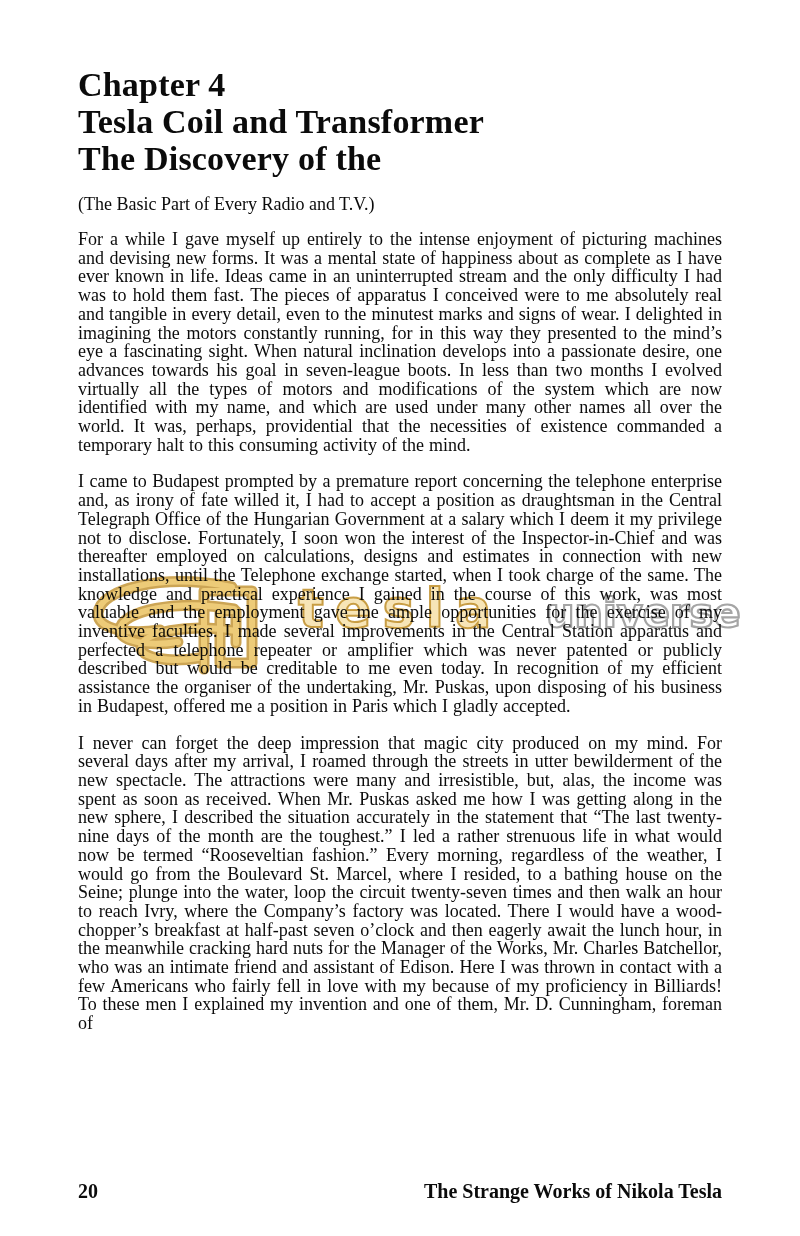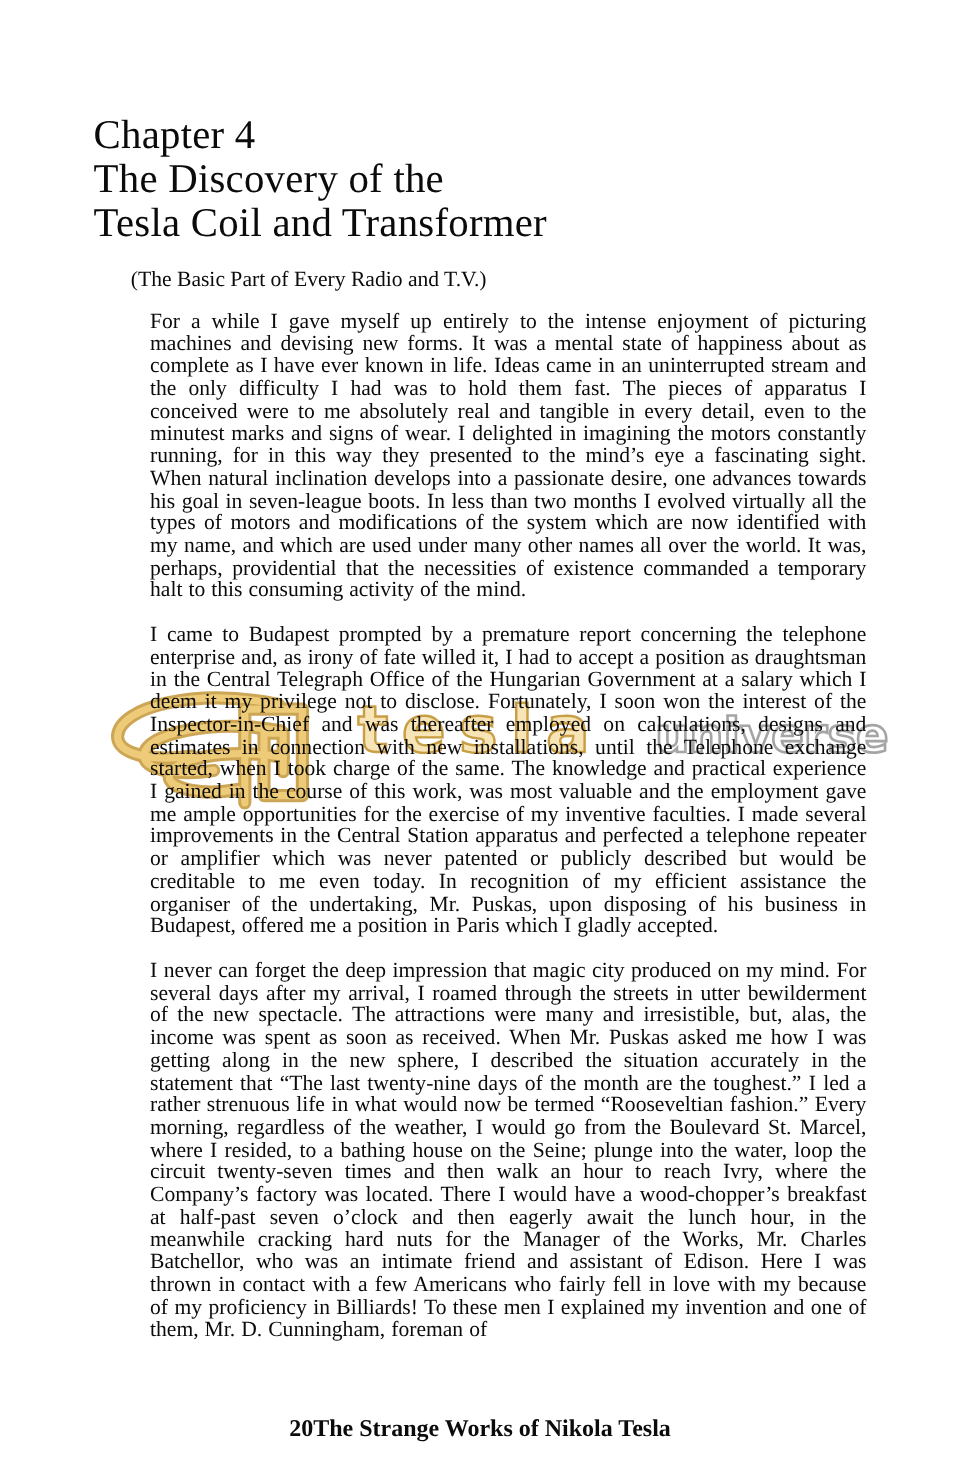--- a/index.html
+++ b/index.html
@@ -12,48 +12,47 @@
     font-family: "Liberation Serif", serif;
     color: #0b0b0b;
   }
   .page-content {
     position: absolute;
     left: 78px;
     top: 0;
     width: 644px;
   }
   .chapter-title {
-    margin-top: 94px;
+    margin-top: 66px;
     font-size: 34px;
-    font-weight: normal;
+    font-weight: bold;
     line-height: 37px;
     letter-spacing: 0.2px;
   }
   .subtitle {
     margin-top: 16px;
     font-size: 18px;
     line-height: 22px;
-    margin-left: 31px;
   }
-  .body-text { margin-top: 15px; margin-left: 47px; }
+  .body-text { margin-top: 15px; }
   .body-text p {
     margin: 18px 0 0 0;
     font-size: 18px;
     line-height: 18.7px;
     text-align: justify;
     word-spacing: 0.5px;
   }
   .body-text p:first-child { margin-top: 0; }
   .page-footer {
     position: absolute;
     left: 78px;
     top: 1180px;
     width: 644px;
     display: flex;
-    justify-content: center;
+    justify-content: space-between;
     align-items: baseline;
     font-size: 20px;
     font-weight: bold;
   }
   .watermark {
     position: absolute;
     left: 84px;
     top: 569px;
     width: 690px;
     height: 122px;
@@ -66,22 +65,22 @@
     font-weight: bold;
   }
 </style>
 </head>
 <body>
 
 <div class="page-content">
 
   <div class="chapter-title">
     <div>Chapter 4</div>
+    <div>Tesla Coil and Transformer</div>
     <div>The Discovery of the</div>
-    <div>Tesla Coil and Transformer</div>
   </div>
 
   <div class="subtitle">(The Basic Part of Every Radio and T.V.)</div>
 
   <div class="body-text">
     <p>For a while I gave myself up entirely to the intense enjoyment of picturing machines and devising new forms. It was a mental state of happiness about as complete as I have ever known in life. Ideas came in an uninterrupted stream and the only difficulty I had was to hold them fast. The pieces of apparatus I conceived were to me absolutely real and tangible in every detail, even to the minutest marks and signs of wear. I delighted in imagining the motors constantly running, for in this way they presented to the mind’s eye a fascinating sight. When natural inclination develops into a passionate desire, one advances towards his goal in seven-league boots. In less than two months I evolved virtually all the types of motors and modifications of the system which are now identified with my name, and which are used under many other names all over the world. It was, perhaps, providential that the necessities of existence commanded a temporary halt to this consuming activity of the mind.</p>
     <p>I came to Budapest prompted by a premature report concerning the telephone enterprise and, as irony of fate willed it, I had to accept a position as draughtsman in the Central Telegraph Office of the Hungarian Government at a salary which I deem it my privilege not to disclose. Fortunately, I soon won the interest of the Inspector-in-Chief and was thereafter employed on calculations, designs and estimates in connection with new installations, until the Telephone exchange started, when I took charge of the same. The knowledge and practical experience I gained in the course of this work, was most valuable and the employment gave me ample opportunities for the exercise of my inventive faculties. I made several improvements in the Central Station apparatus and perfected a telephone repeater or amplifier which was never patented or publicly described but would be creditable to me even today. In recognition of my efficient assistance the organiser of the undertaking, Mr. Puskas, upon disposing of his business in Budapest, offered me a position in Paris which I gladly accepted.</p>
     <p>I never can forget the deep impression that magic city produced on my mind. For several days after my arrival, I roamed through the streets in utter bewilderment of the new spectacle. The attractions were many and irresistible, but, alas, the income was spent as soon as received. When Mr. Puskas asked me how I was getting along in the new sphere, I described the situation accurately in the statement that “The last twenty-nine days of the month are the toughest.” I led a rather strenuous life in what would now be termed “Rooseveltian fashion.” Every morning, regardless of the weather, I would go from the Boulevard St. Marcel, where I resided, to a bathing house on the Seine; plunge into the water, loop the circuit twenty-seven times and then walk an hour to reach Ivry, where the Company’s factory was located. There I would have a wood-chopper’s breakfast at half-past seven o’clock and then eagerly await the lunch hour, in the meanwhile cracking hard nuts for the Manager of the Works, Mr. Charles Batchellor, who was an intimate friend and assistant of Edison. Here I was thrown in contact with a few Americans who fairly fell in love with my because of my proficiency in Billiards! To these men I explained my invention and one of them, Mr. D. Cunningham, foreman of</p>
   </div>
 

